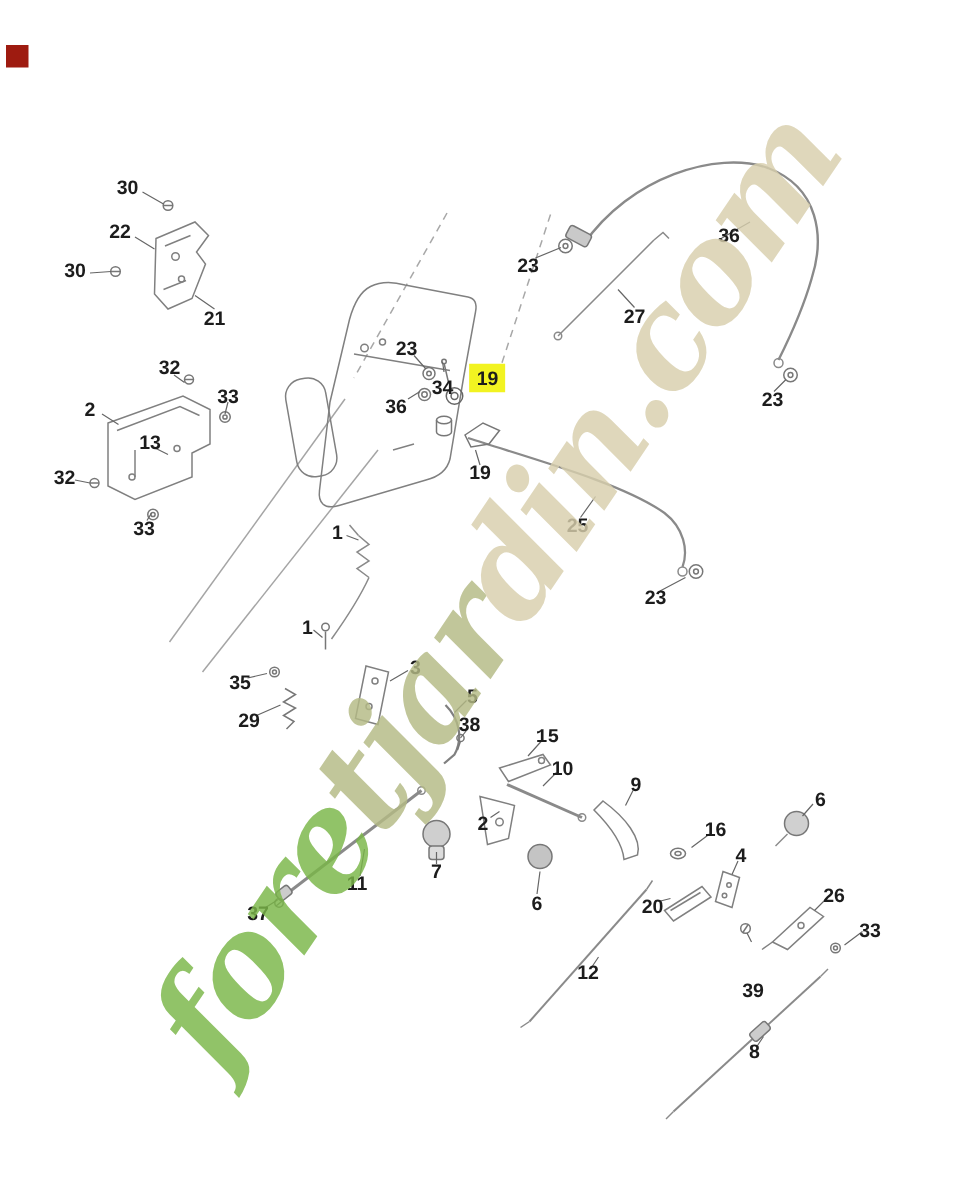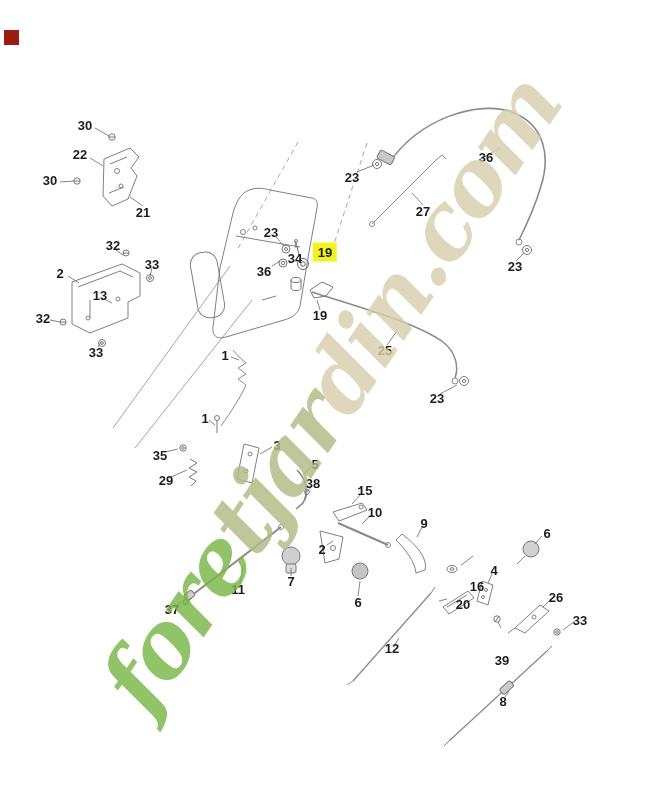--- a/index.html
+++ b/index.html
@@ -308,23 +308,23 @@
       <div class="part-label" style="left: 160px; top: 455px;">35</div>
       <div class="part-label" style="left: 277px; top: 445px;">3</div>
       <div class="part-label" style="left: 166px; top: 480px;">29</div>
       <div class="part-label" style="left: 315px; top: 464px;">5</div>
       <div class="part-label" style="left: 313px; top: 483px;">38</div>
       <div class="part-label" style="left: 365px; top: 491px; font-family: Liberation Mono, monospace;">15</div>
       <div class="part-label" style="left: 375px; top: 512px;">10</div>
       <div class="part-label" style="left: 322px; top: 549px;">2</div>
       <div class="part-label" style="left: 424px; top: 523px;">9</div>
       <div class="part-label" style="left: 547px; top: 533px;">6</div>
-      <div class="part-label" style="left: 477px; top: 553px; margin-top: 33px;">16</div>
+      <div class="part-label" style="left: 477px; top: 553px;">16</div>
       <div class="part-label" style="left: 494px; top: 570px;">4</div>
-      <div class="part-label" style="left: 435px; top: 604px; margin-left: 28px;">20</div>
+      <div class="part-label" style="left: 435px; top: 604px;">20</div>
       <div class="part-label" style="left: 556px; top: 597px;">26</div>
       <div class="part-label" style="left: 580px; top: 620px;">33</div>
       <div class="part-label" style="left: 291px; top: 581px;">7</div>
       <div class="part-label" style="left: 358px; top: 602px;">6</div>
       <div class="part-label" style="left: 238px; top: 589px;">11</div>
       <div class="part-label" style="left: 172px; top: 609px;">37</div>
       <div class="part-label" style="left: 502px; top: 660px;">39</div>
       <div class="part-label" style="left: 392px; top: 648px;">12</div>
       <div class="part-label" style="left: 503px; top: 701px;">8</div>
     </div>

